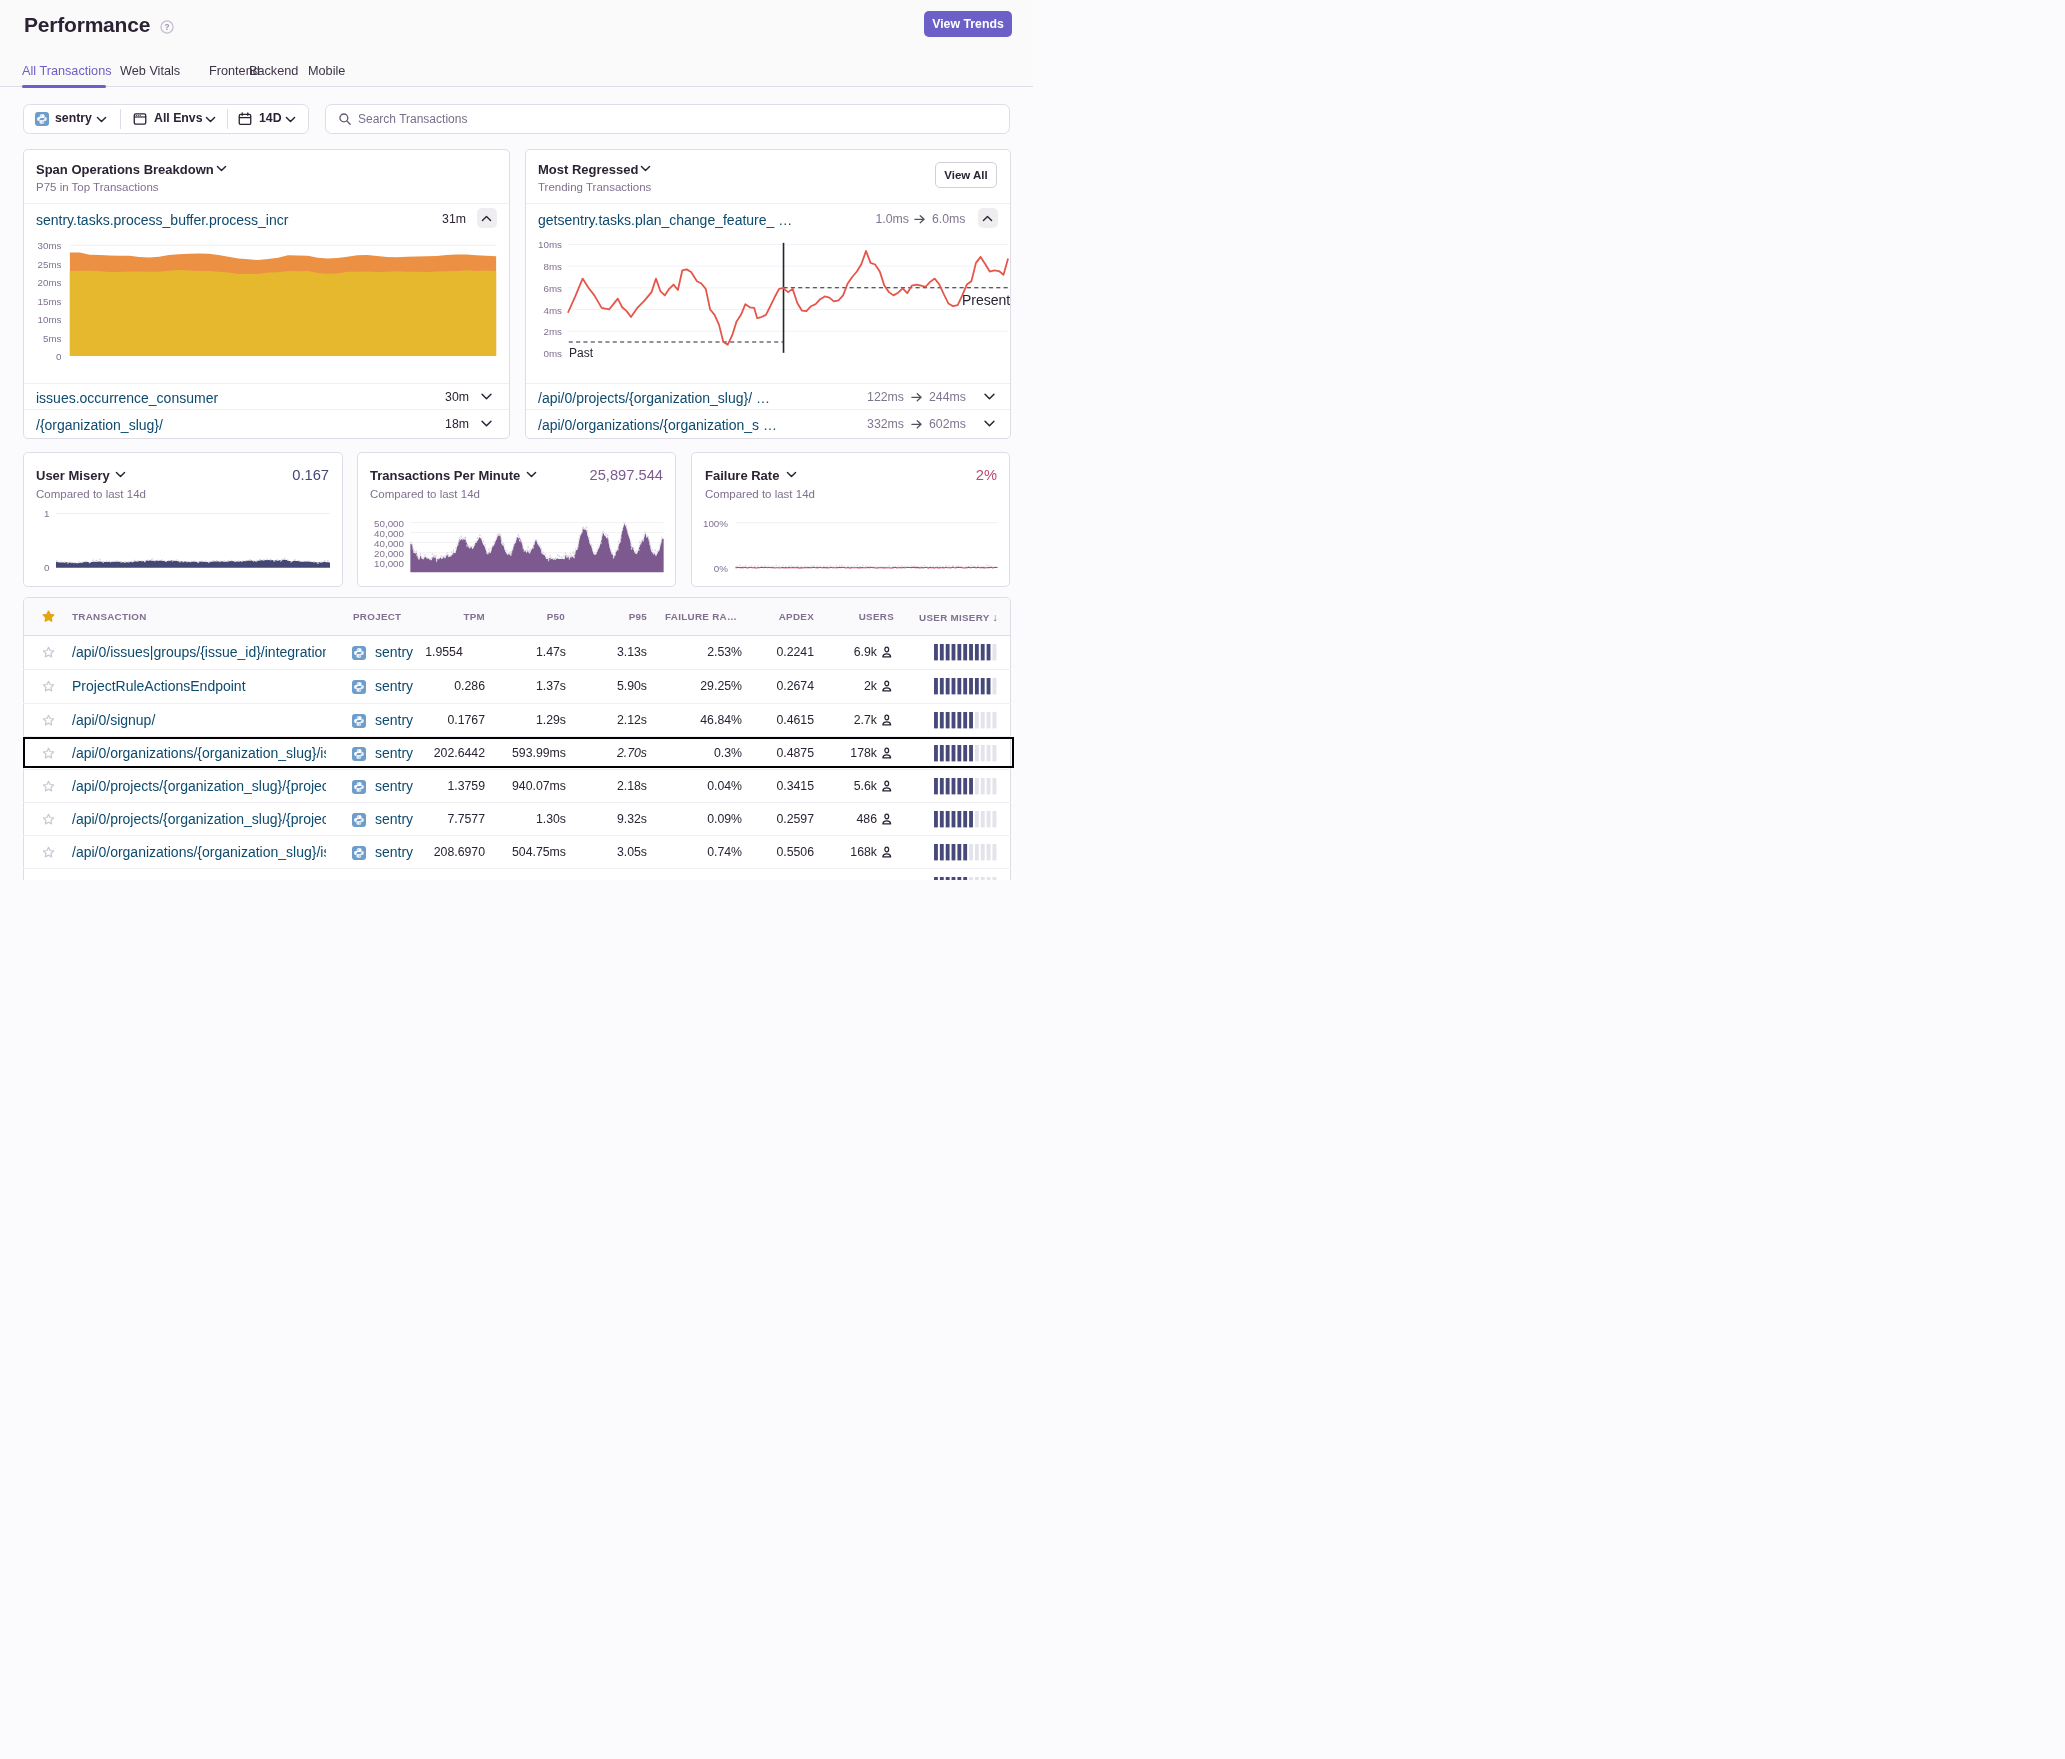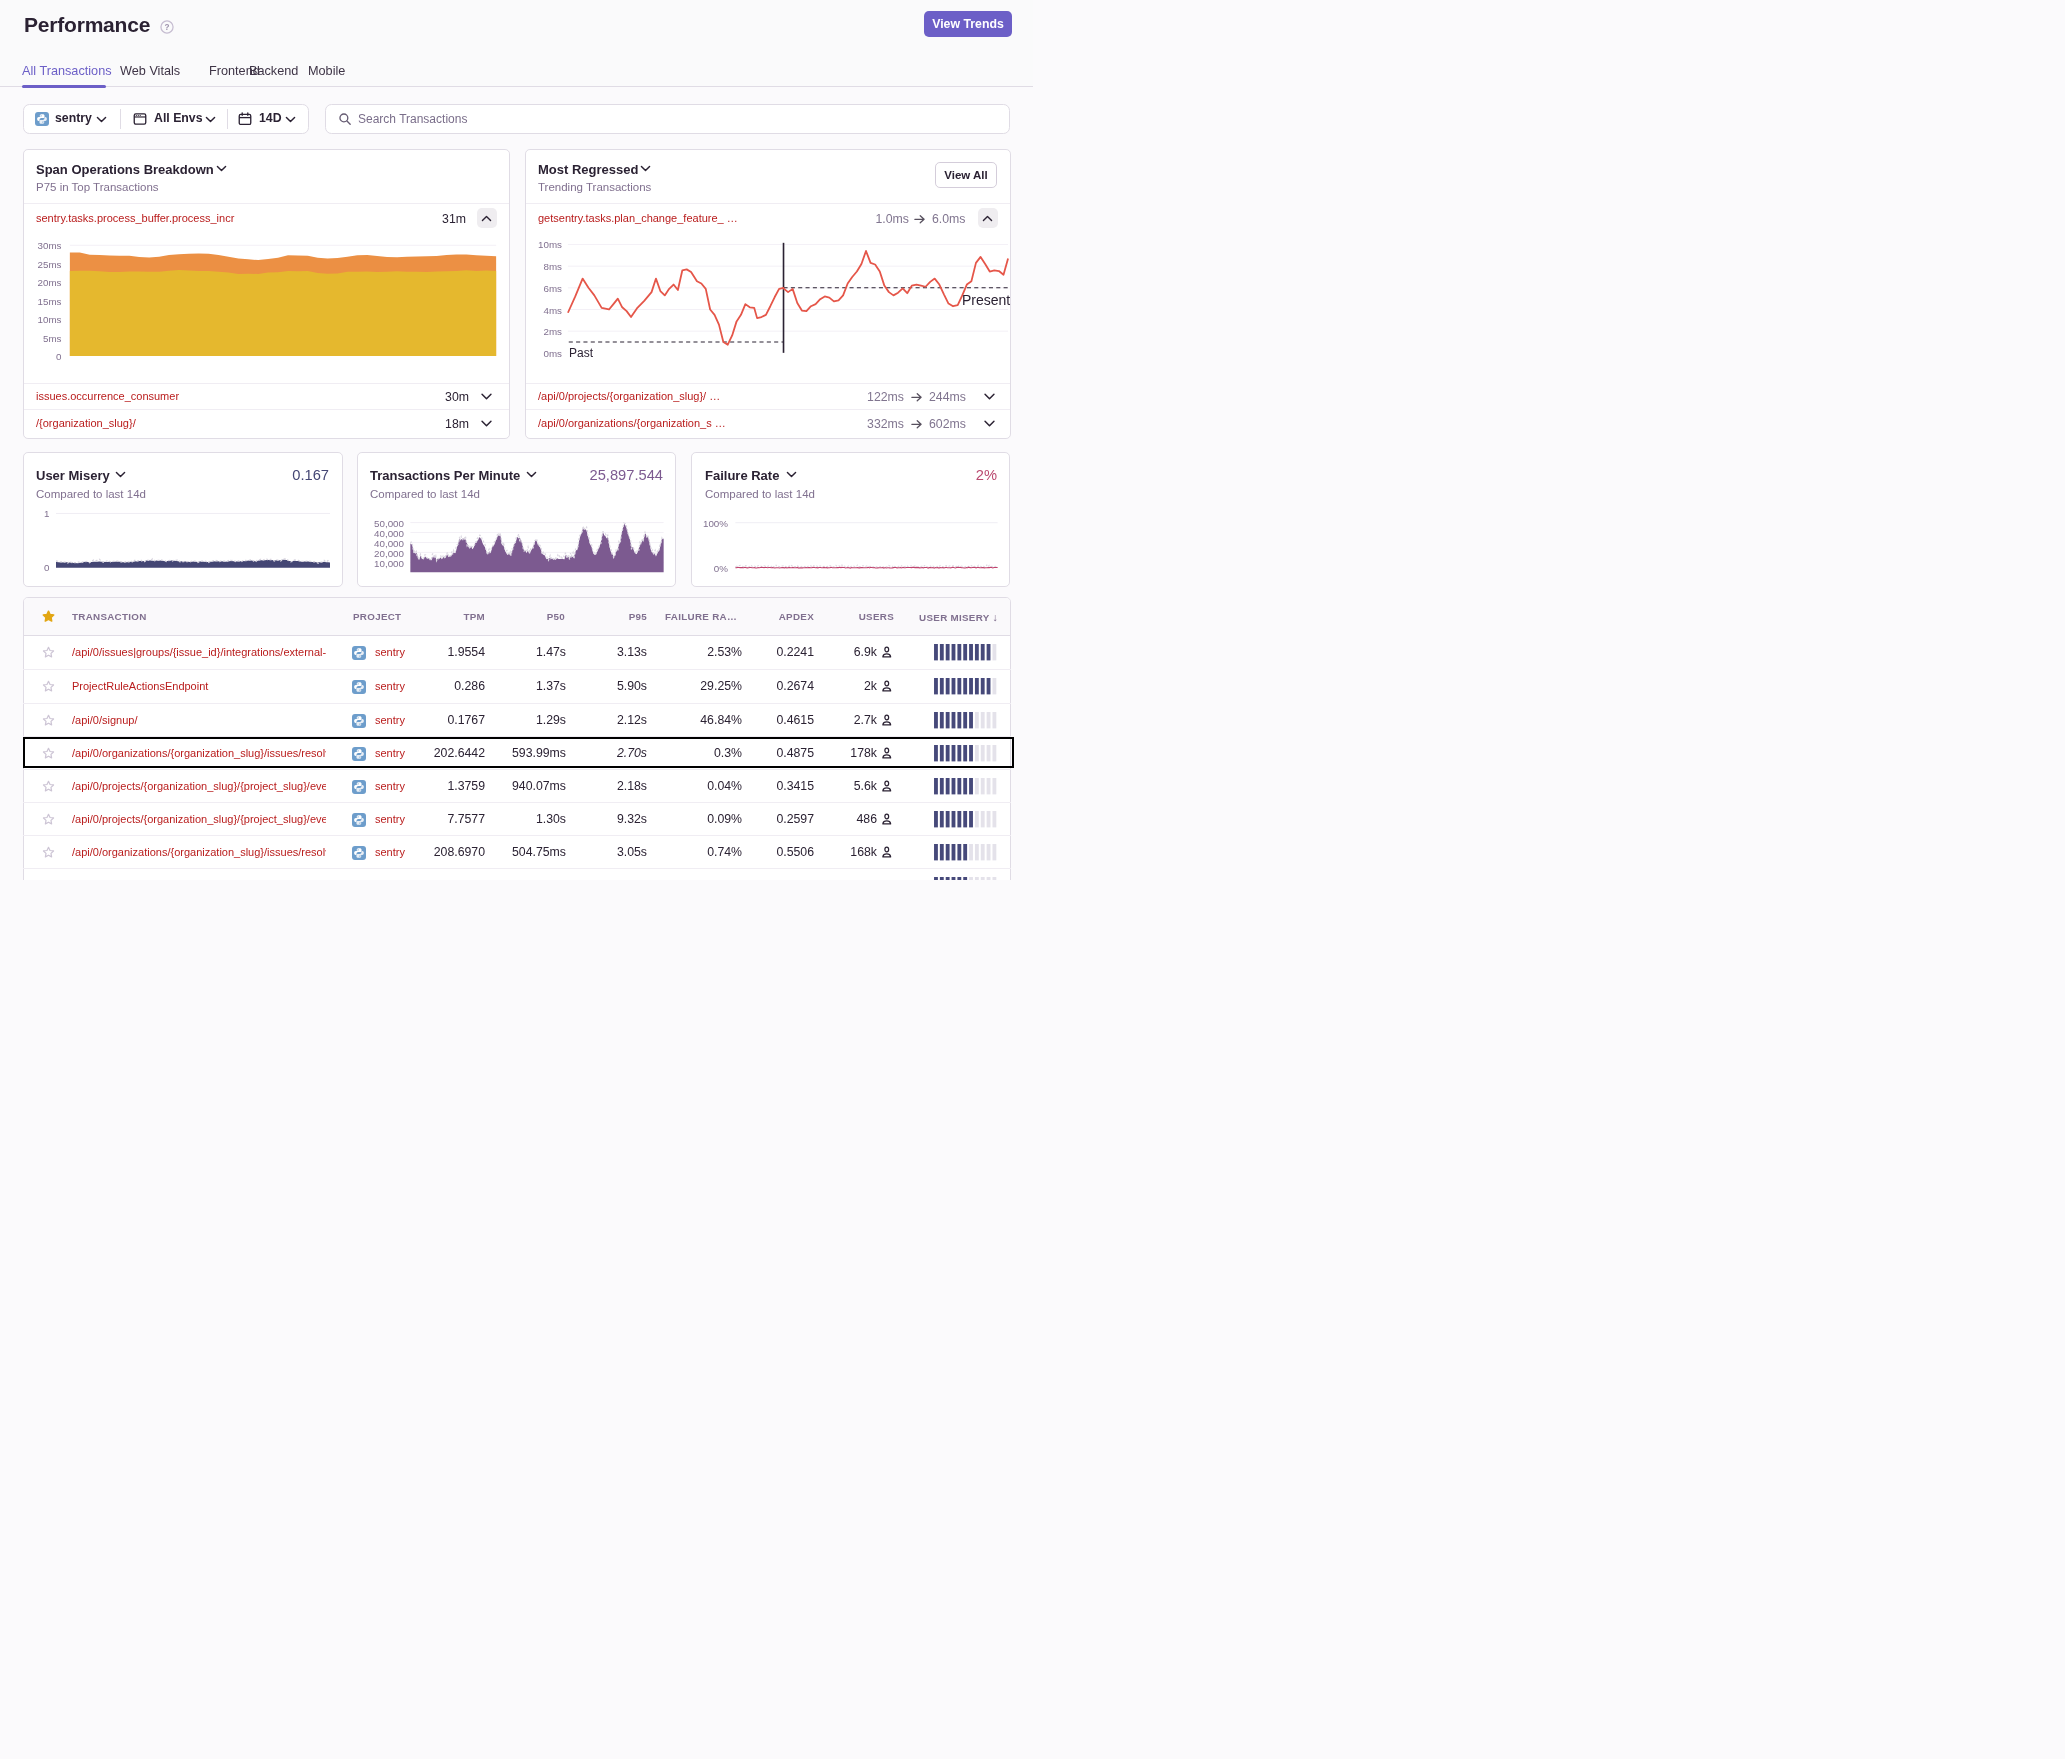--- a/index.html
+++ b/index.html
@@ -1,19 +1,19 @@
 <!DOCTYPE html>
 <html style="font-size:13px"><head><meta charset="utf-8"><style>
 * { margin:0; padding:0; box-sizing:border-box; }
 html,body { width:1033px; height:880px; background:#fbfafc; }
 body { font-family:"Liberation Sans", sans-serif; color:#2b2233; }
 #app { position:relative; width:1033px; height:880px; overflow:hidden; background:#fbfafc; }
 .abs { position:absolute; }
 .card { position:absolute; background:#fff; border:0.8px solid #e0dce5; border-radius:4.9px; }
-.link { color:#b91c1c; font-size:11px; }
+.link { color:#0c4a6e; font-size:14px; }
 .num { text-align:right; font-size:12.3px; color:#2b2233; }
 .ell { white-space:nowrap; overflow:hidden; }
 .ttl { font-size:13px; font-weight:bold; color:#2b2233; }
 .sub { font-size:11.5px; color:#80708f; }
 .axis { position:absolute; font-size:9.8px; color:#80708f; text-align:right; }
 .hdr { font-size:9.8px; font-weight:bold; color:#80708f; letter-spacing:0.3px; }
 .tab { position:absolute; font-size:12.7px; color:#3e3446; }
 </style></head>
 <body>
 <div id="app">
@@ -248,21 +248,21 @@
       </svg>
   <div class="abs link ell" style="left:49px;top:0;width:254px;line-height:33px;">/api/0/issues|groups/{issue_id}/integrations/external-issues/</div>
   <div class="abs" style="left:329px;top:9.6px"><svg width="14" height="14" viewBox="0 0 17 17">
           <rect x="0" y="0" width="17" height="17" rx="3.6" fill="#6d9dcb"></rect>
           <g fill="#ffffff">
             <path d="M8.4 2.6c-1.6 0-2.6.7-2.6 1.8v1.3h2.7v.5H4.6c-1.1 0-2 .9-2 2.3 0 1.4.8 2.3 1.9 2.3h1v-1.4c0-1.1.9-2 2-2h2.5c.9 0 1.6-.7 1.6-1.6V4.4c0-1-.9-1.8-2.2-1.8zm-1 1c.3 0 .6.3.6.6s-.3.6-.6.6-.6-.3-.6-.6.3-.6.6-.6z"></path>
             <path d="M8.6 14.4c1.6 0 2.6-.7 2.6-1.8v-1.3H8.5v-.5h3.9c1.1 0 2-.9 2-2.3 0-1.4-.8-2.3-1.9-2.3h-1v1.4c0 1.1-.9 2-2 2H7c-.9 0-1.6.7-1.6 1.6v1.4c0 1 .9 1.8 2.2 1.8zm1-1c-.3 0-.6-.3-.6-.6s.3-.6.6-.6.6.3.6.6-.3.6-.6.6z" fill="#e8eef5"></path>
           </g>
         </svg></div>
   <div class="abs link" style="left:352px;top:0;line-height:33px;">sentry</div>
-  <div class="abs num" style="left:380px;top:0;width:82px;line-height:33px;">1.9554</div>
+  <div class="abs num" style="left:380px;top:0;width:82px;line-height:33px;text-align:center;">1.9554</div>
   <div class="abs num" style="left:461px;top:0;width:82px;line-height:33px;">1.47s</div>
   <div class="abs num" style="left:542px;top:0;width:82px;line-height:33px;">3.13s</div>
   <div class="abs num" style="left:637px;top:0;width:82px;line-height:33px;">2.53%</div>
   <div class="abs num" style="left:709px;top:0;width:82px;line-height:33px;">0.2241</div>
   <div class="abs num" style="left:772px;top:0;width:82px;line-height:33px;">6.9k</div>
   <svg class="abs" style="left:858px;top:10.4px" width="11.5" height="12.3" viewBox="0 0 14 15">
         <ellipse cx="7" cy="4.2" rx="2.3" ry="2.9" fill="none" stroke="#2b2233" stroke-width="1.5"></ellipse>
         <path d="M2.3 13.4 l0 -.5 c.3-2 2-3.2 4.7-3.2 s4.4 1.2 4.7 3.2 l0 .5 z" fill="none" stroke="#2b2233" stroke-width="1.5" stroke-linejoin="round"></path>
       </svg>
 <div class="abs" style="left:911px;top:8.4px"><svg width="64" height="16.4" viewBox="0 0 78 20">

